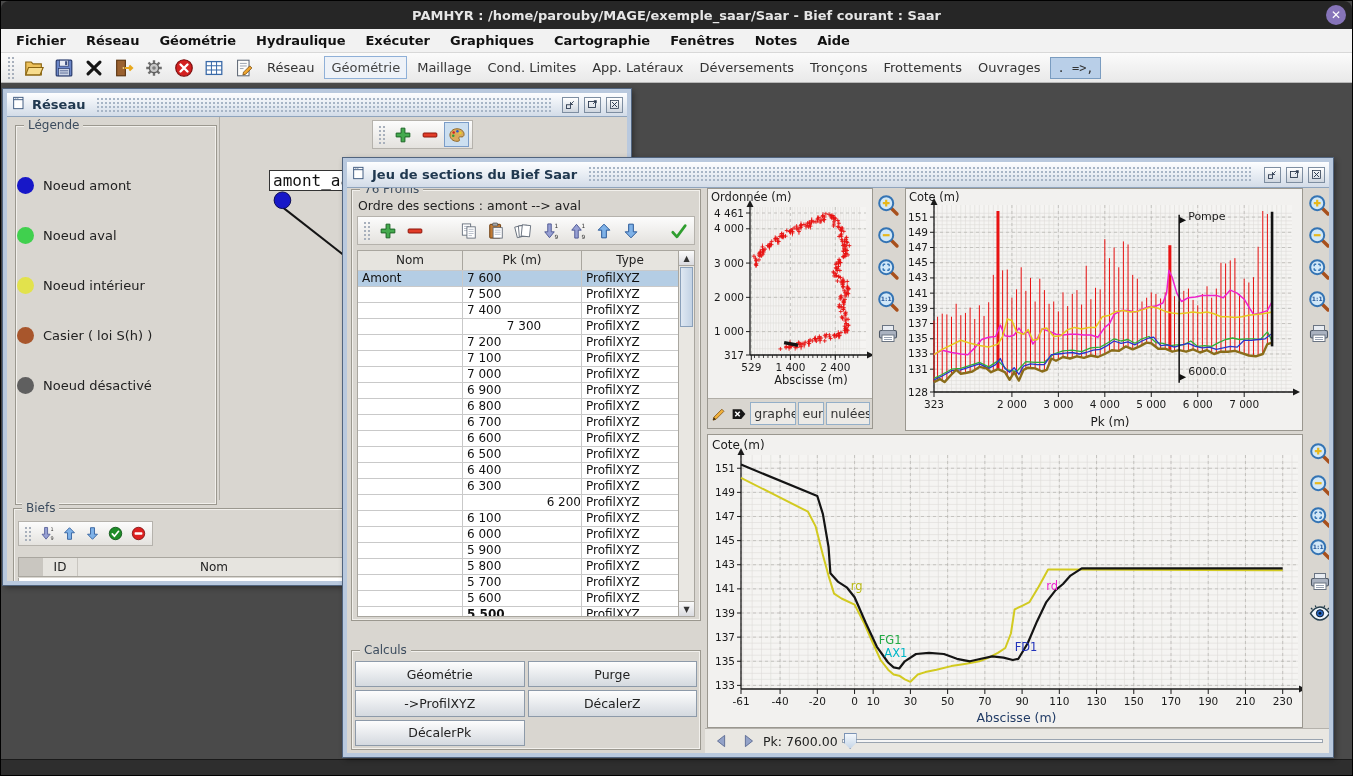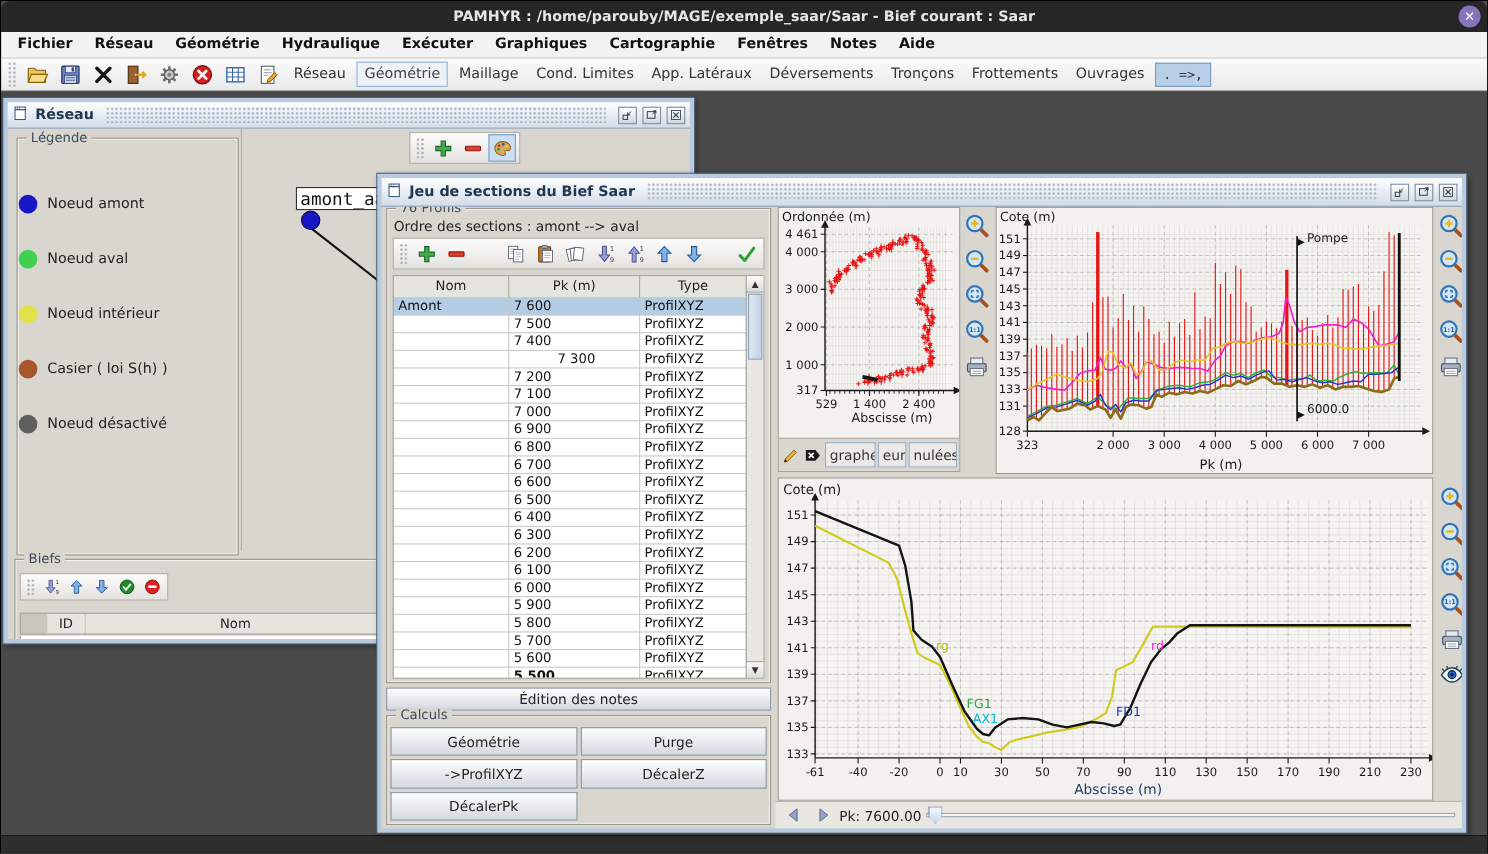--- a/index.html
+++ b/index.html
@@ -508,21 +508,21 @@
                 <div style="width: 118px;">6 400</div>
                 <div style="width: 96px;">ProfilXYZ</div>
               </div>
               <div class="prow">
                 <div style="width: 104px;"></div>
                 <div style="width: 118px;">6 300</div>
                 <div style="width: 96px;">ProfilXYZ</div>
               </div>
               <div class="prow">
                 <div style="width: 104px;"></div>
-                <div style="width: 118px;">6 200</div>
+                <div style="width: 118px; text-align: right;">6 200</div>
                 <div style="width: 96px;">ProfilXYZ</div>
               </div>
               <div class="prow">
                 <div style="width: 104px;"></div>
                 <div style="width: 118px;">6 100</div>
                 <div style="width: 96px;">ProfilXYZ</div>
               </div>
               <div class="prow">
                 <div style="width: 104px;"></div>
                 <div style="width: 118px;">6 000</div>
@@ -555,21 +555,20 @@
               </div>
             </div>
           <div class="vscroll">
             <div class="sbtn">▲</div>
             <div class="sthumb"></div>
             <div class="strack"></div>
             <div class="sbtn bot">▼</div>
           </div>
         </div>
 
-        <div class="btn3d notes-btn">Édition des notes</div>
 
         <div class="groupbox calc-box">
           <span class="grouptitle">Calculs</span>
           <div class="calc-grid" id="calc-grid">
               <div class="btn3d">Géométrie</div>
               <div class="btn3d">Purge</div>
               <div class="btn3d">-&gt;ProfilXYZ</div>
               <div class="btn3d">DécalerZ</div>
               <div class="btn3d">DécalerPk</div>
             </div>

